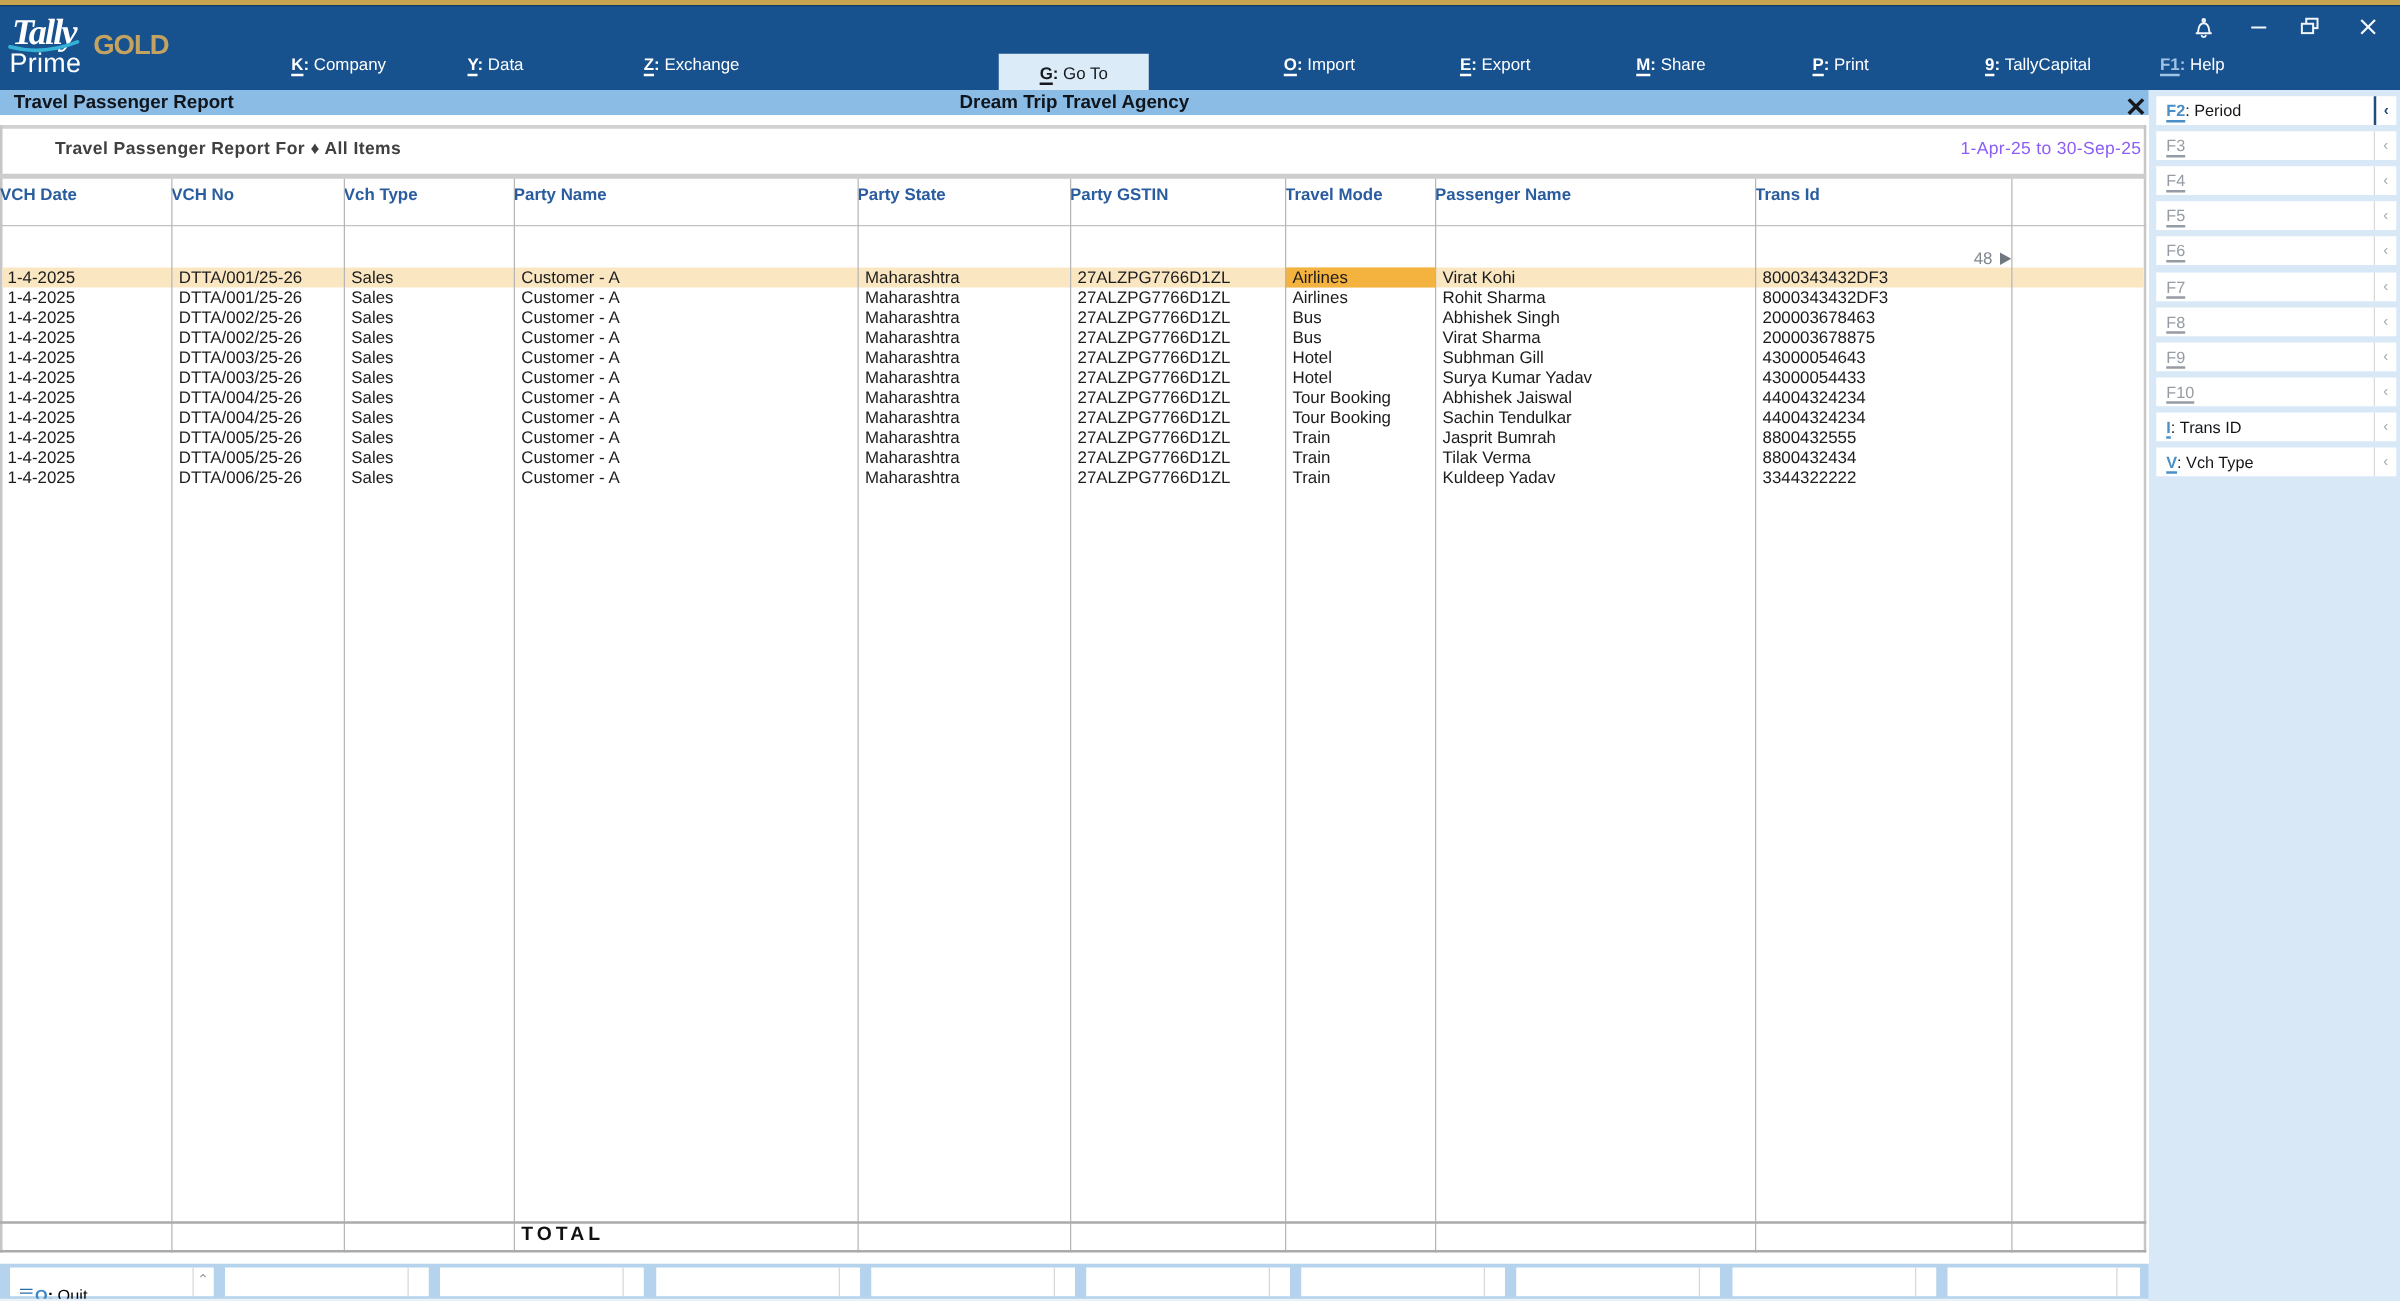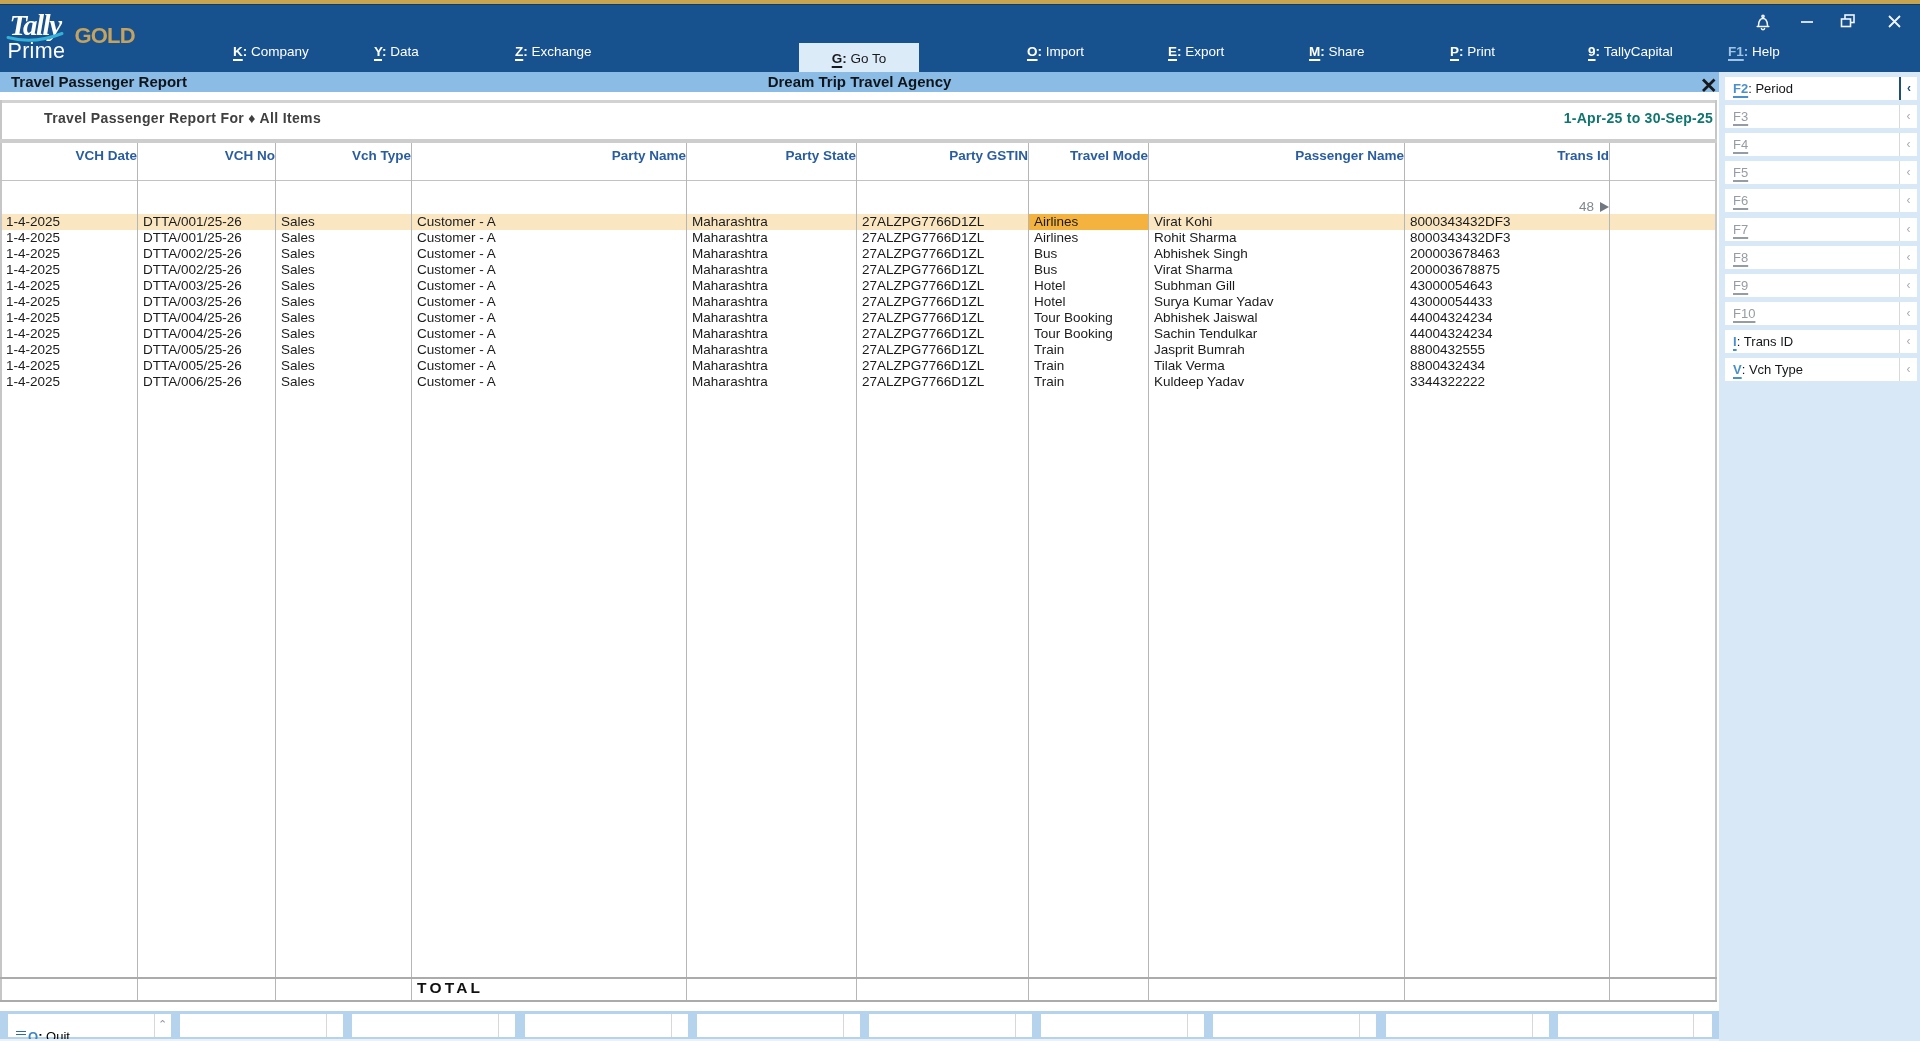--- a/index.html
+++ b/index.html
@@ -19,22 +19,22 @@
 .sbtn{position:absolute;left:6px;width:192px;height:23px;background:#ffffff;font-size:13px;line-height:23px;white-space:nowrap;}
 .sbtn .lbl{position:absolute;left:8px;top:0;}
 .sbtn .arrz{position:absolute;right:0;top:0;width:18px;height:23px;border-left:1px solid #d9d9d9;color:#a7abb0;text-align:center;font-size:12px;line-height:23px;}
 .sbtn.active .arrz{border-left:2px solid #1f4e79;color:#1f4e79;font-weight:bold;}
 .skey{color:#4a90c8;font-weight:bold;text-decoration:underline;text-decoration-thickness:1.5px;text-underline-offset:3px;margin-top:32px;}
 .sgrey{color:#969ca3;text-decoration:underline;text-decoration-thickness:1.5px;text-underline-offset:3px;}
 .sdark{color:#14161a;}
 .main{left:0;top:92px;width:1719px;height:919px;background:#ffffff;}
 .line{position:absolute;background:#bcbcbc;}
 .rtitle{position:absolute;left:9px;top:18px;font-size:14px;font-weight:bold;color:#404040;letter-spacing:0.35px;margin-left:35px;}
-.rdate{position:absolute;right:6px;top:18px;font-size:14px;font-weight:bold;color:#0f766e;letter-spacing:0.25px;}
-.hdr{position:absolute;top:56px;font-size:13.5px;font-weight:bold;color:#2a5d9f;text-align:right;}
+.rdate{position:absolute;right:6px;top:18px;font-size:14px;font-weight:normal;color:#8b5cf6;letter-spacing:0.25px;}
+.hdr{position:absolute;top:56px;font-size:13.5px;font-weight:bold;color:#2a5d9f;text-align:left;}
 .cell{position:absolute;font-size:13.5px;color:#1b1b1b;height:16px;line-height:16px;white-space:nowrap;}
 .totaltxt{position:absolute;left:417px;top:887px;font-size:15.5px;font-weight:bold;color:#111;letter-spacing:3.2px;}
 .bottombar{left:0;top:1011px;width:1719px;height:30px;background:#b5d3ec;}
 .bbox{position:absolute;top:3px;height:23px;background:#ffffff;}
 .bdiv{position:absolute;top:0;width:1px;height:23px;background:#d8d8d8;}
 .qlbl{position:absolute;left:20px;top:0;font-size:13px;line-height:23px;margin-top:11px;}
 .qkey{color:#3d85c6;font-weight:bold;}
 </style></head><body>
 <div class="abs topgold"></div>
 <div class="abs topbar">

